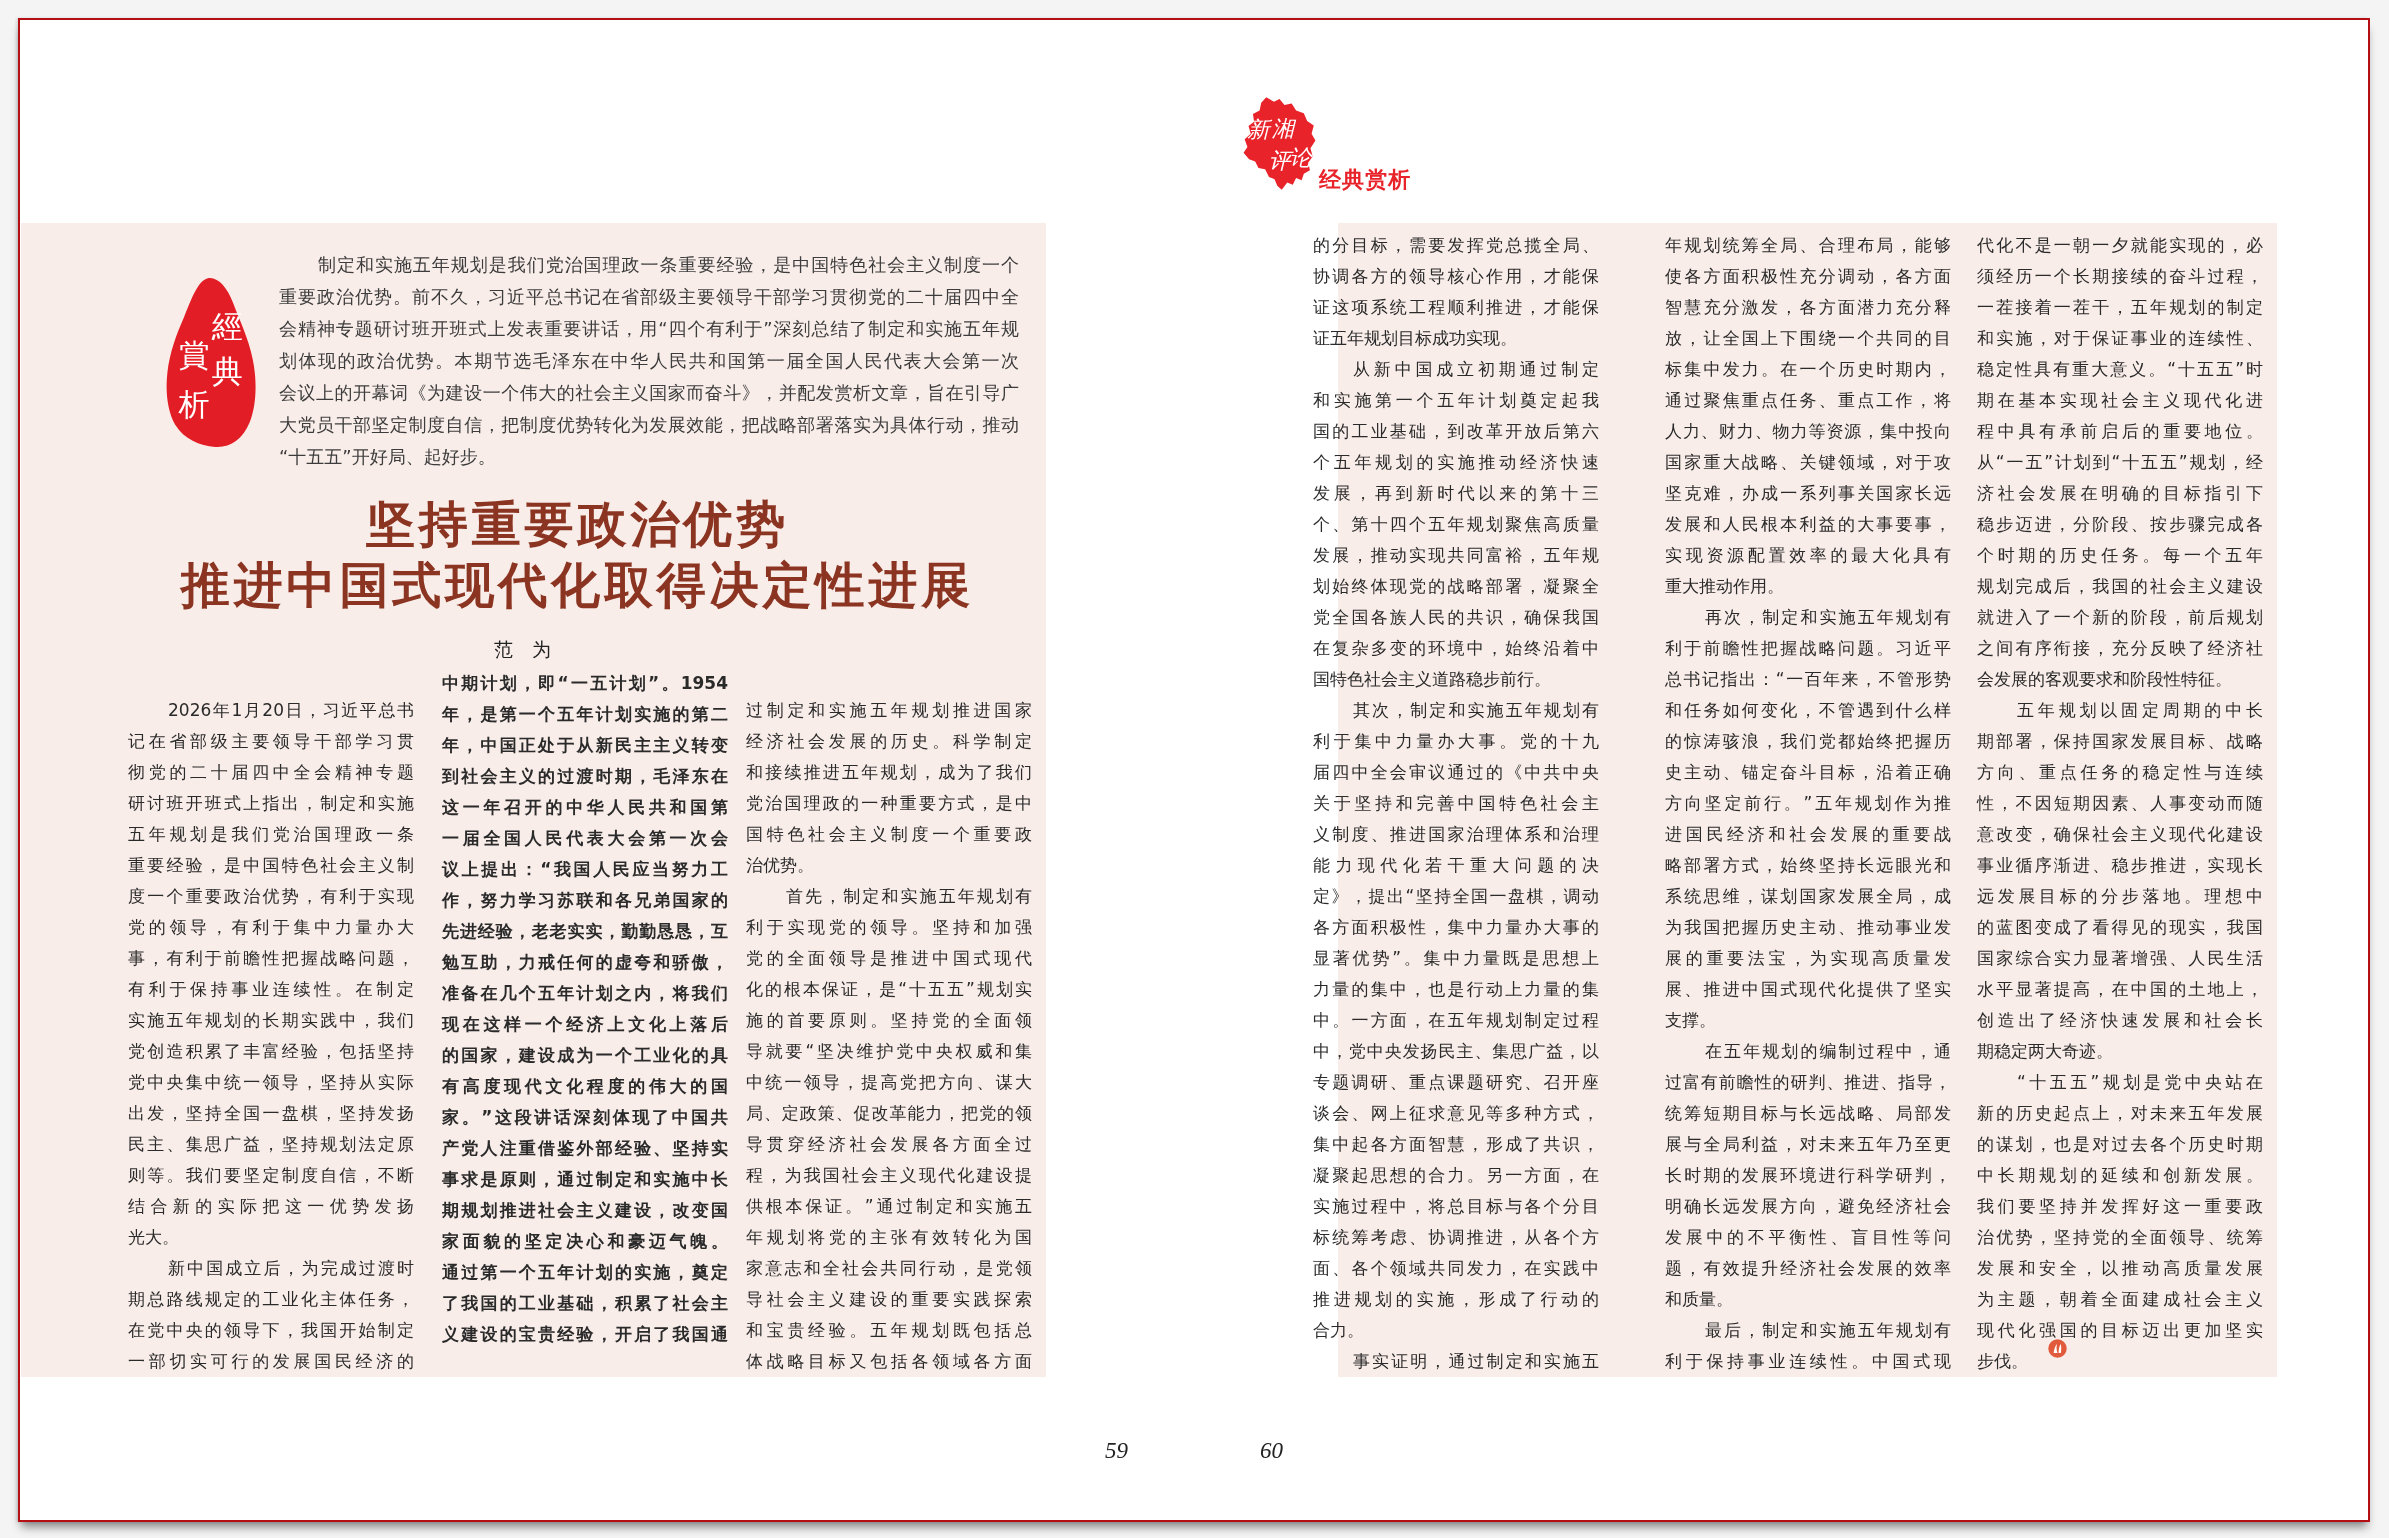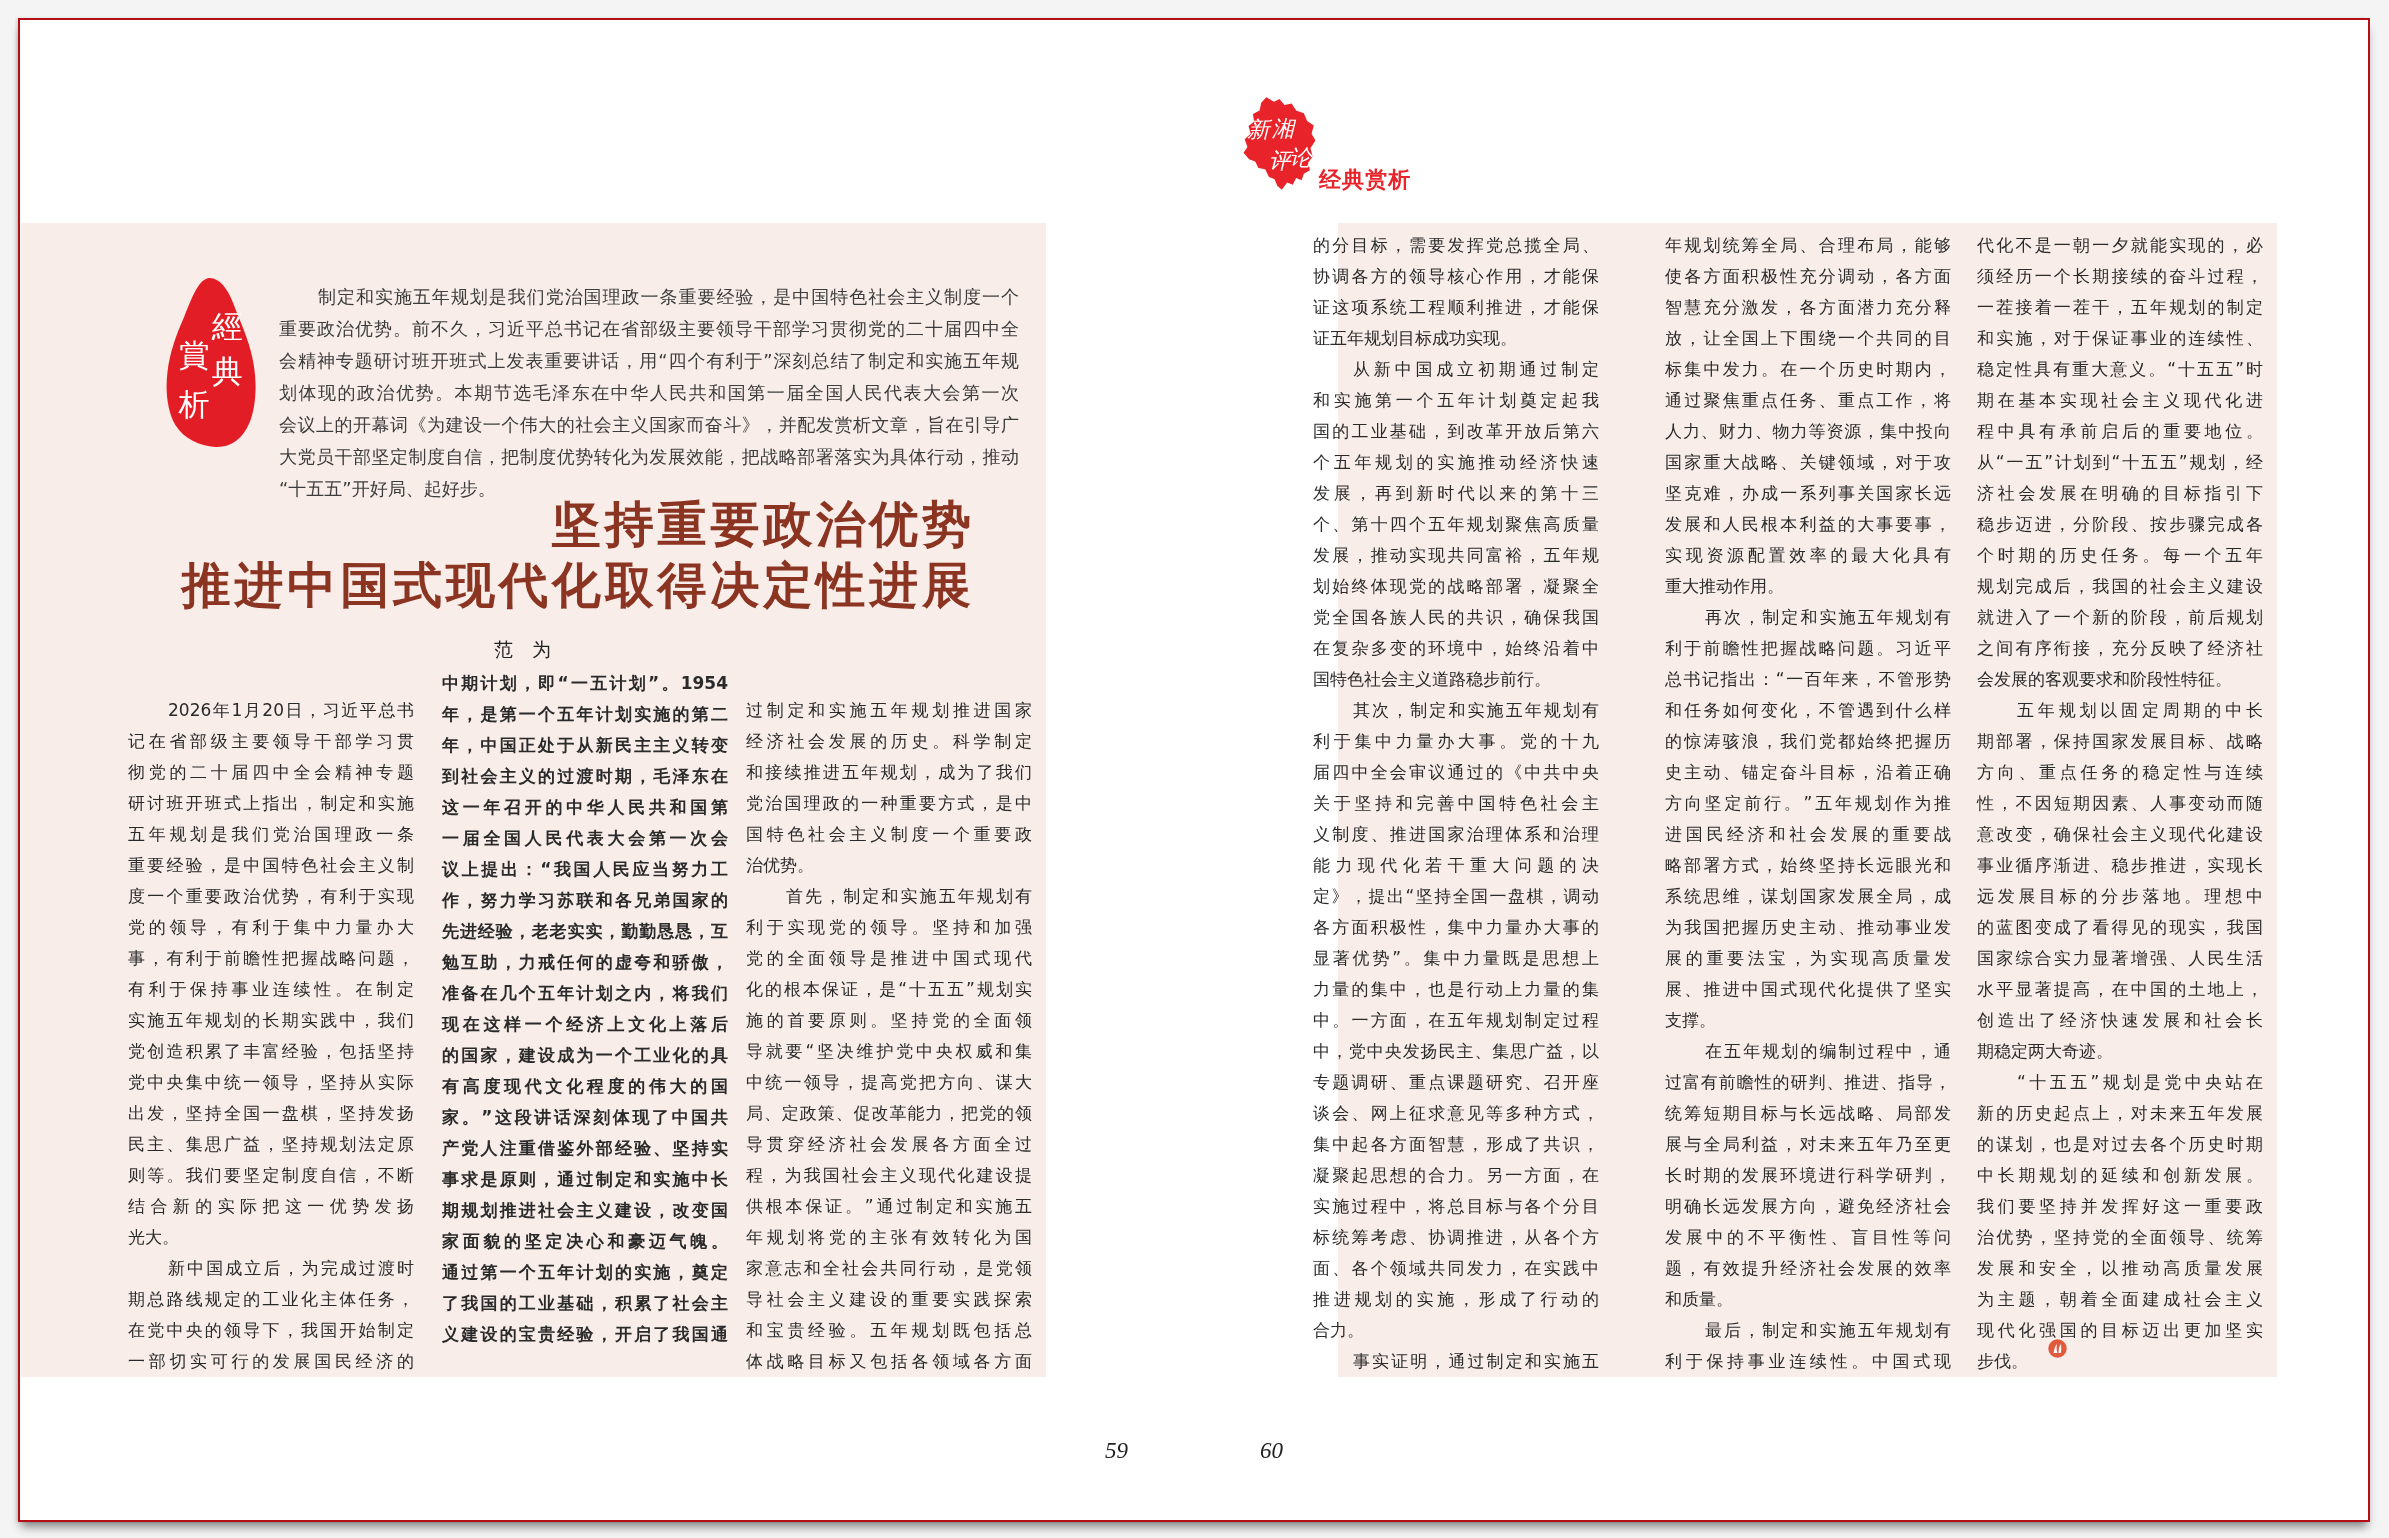--- a/index.html
+++ b/index.html
@@ -29,24 +29,24 @@
     font-weight:bold;color:var(--logo-red);letter-spacing:1.1px;white-space:nowrap;
   }
 
   
   .seal{position:absolute;left:165px;top:277px;width:92px;height:171px;}
 
   
   .intro{position:absolute;left:279px;top:249px;width:740px;font-size:18px;
     line-height:32px;color:var(--intro-text);}
   .intro .ln{height:32px;}
-  .intro .ln.ind{padding-left:39px;margin-top:32px;}
-
-  
-  .title{position:absolute;left:180px;top:494px;width:795px;text-align:right;
+  .intro .ln.ind{padding-left:39px;}
+
+  
+  .title{position:absolute;left:180px;top:494px;width:795px;text-align:center;
     color:var(--title-brown);font-family:"DejaVu Serif","Liberation Serif",serif;
     font-weight:bold;font-size:49px;line-height:61px;letter-spacing:3.9px;}
   .title div{white-space:nowrap;}
   .author{position:absolute;left:494px;top:638px;width:166px;text-align:left;
     font-family:"DejaVu Serif","Liberation Serif",serif;font-size:19px;line-height:22px;color:#222;}
 
   
   .col{position:absolute;width:286px;font-size:17px;line-height:31px;color:var(--body-text);}
   .ln{height:31px;text-align:justify;text-align-last:justify;overflow:visible;}
   .ln.ind{padding-left:40px;}

